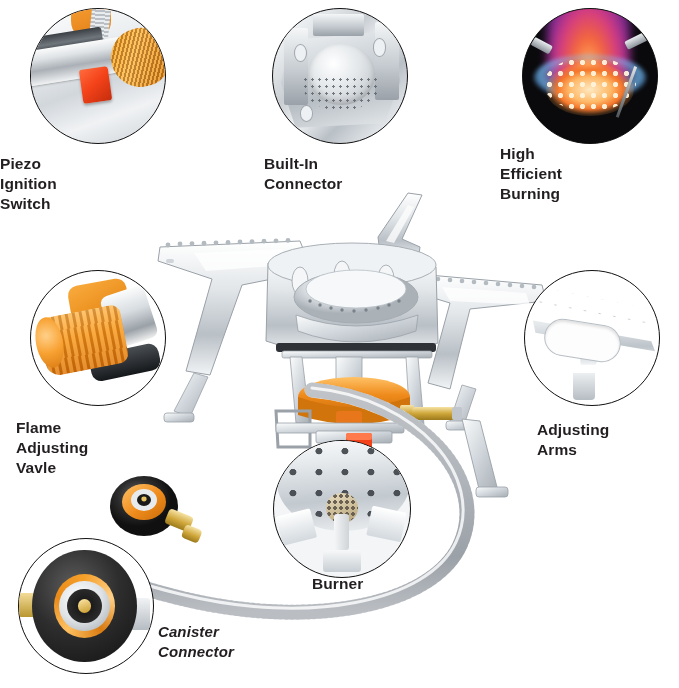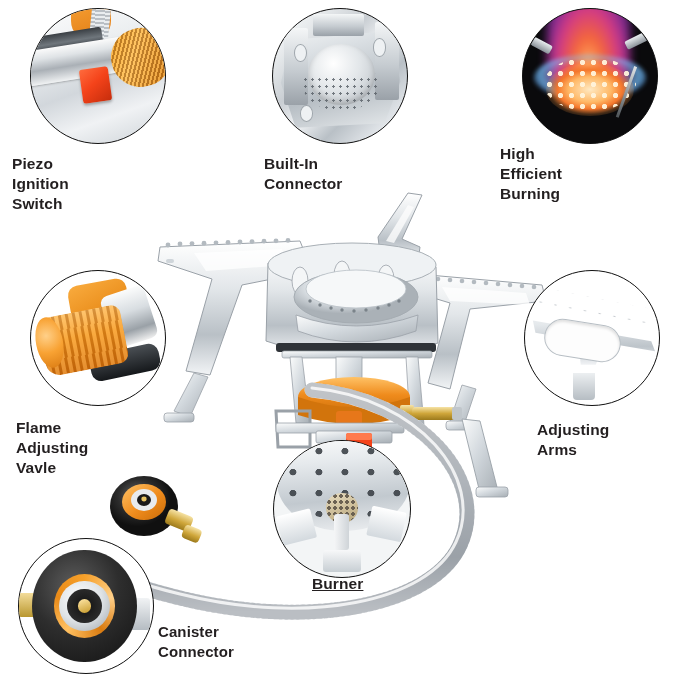--- a/index.html
+++ b/index.html
@@ -33,21 +33,21 @@
   }
   .callout-label {
     position: absolute;
     color: #231f20;
     font-weight: 700;
     font-size: 15.5px;
     line-height: 20px;
     letter-spacing: 0.1px;
     white-space: pre-line;
   }
-  .callout-label.sm { font-size: 15px; }
+  .callout-label.sm { font-size: 15px; font-style: italic; }
 
   
   .art {
     position: absolute;
     inset: 0;
   }
 
   
   .metal-bg {
     background:
@@ -558,21 +558,21 @@
     <div class="callout-circle metal-soft" style="left:30px; top:8px; width:136px; height:136px;">
       <div class="art">
         <div class="pz-orange-blob"></div>
         <div class="pz-screw"></div>
         <div class="pz-bar2"></div>
         <div class="pz-bar"></div>
         <div class="pz-knob"></div>
         <div class="pz-red"></div>
       </div>
     </div>
-    <div class="callout-label" style="left:12px; top:154px;">Piezo Ignition Switch</div>
+    <div class="callout-label" style="left:0px; top:154px;">Piezo Ignition Switch</div>
   </div>
 
   <div class="callout">
     <div class="callout-circle metal-bg" style="left:272px; top:8px; width:136px; height:136px;">
       <div class="art">
         <div class="ws-body"></div>
         <div class="ws-wall" style="left:8%; top:14%; width:18%; height:58%;"></div>
         <div class="ws-wall" style="right:6%; top:10%; width:18%; height:58%;"></div>
         <div class="ws-wall" style="left:30%; top:4%; width:38%; height:16%;"></div>
         <div class="ws-disc"></div>
@@ -632,21 +632,21 @@
       <div class="art">
         <div class="bn-dome"></div>
         <div class="bn-perf"></div>
         <div class="bn-vane" style="left:4%; top:52%; width:26%; height:22%; transform:rotate(-14deg);"></div>
         <div class="bn-vane" style="right:4%; top:50%; width:26%; height:22%; transform:rotate(12deg);"></div>
         <div class="bn-center"></div>
         <div class="bn-post"></div>
         <div class="bn-base"></div>
       </div>
     </div>
-    <div class="callout-label" style="left:312px; top:574px;text-decoration:underline;">Burner</div>
+    <div class="callout-label" style="left:312px; top:574px;">Burner</div>
   </div>
 
   <div class="callout">
     <div class="callout-circle" style="left:18px; top:538px; width:136px; height:136px; background:#ffffff;">
       <div class="art">
         <div class="cc-brass"></div>
         <div class="cc-clip"></div>
         <div class="cc-disc"></div>
         <div class="cc-ring1"></div>
         <div class="cc-ring2"></div>

